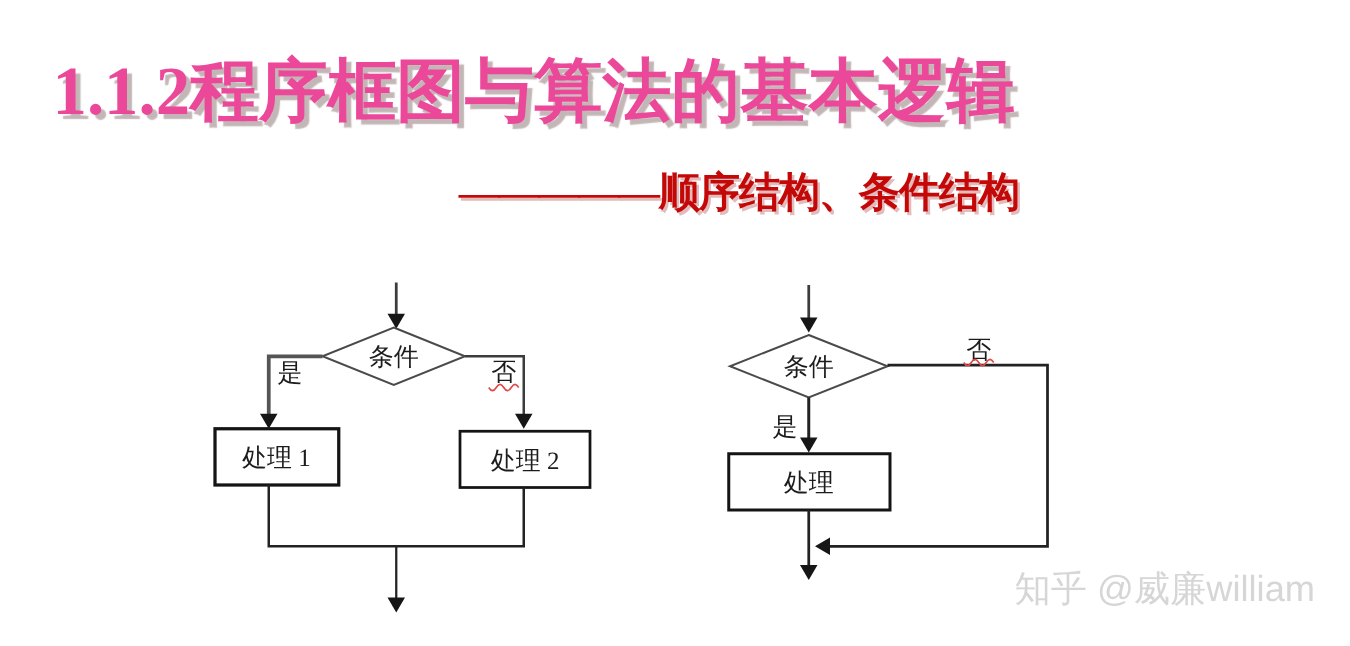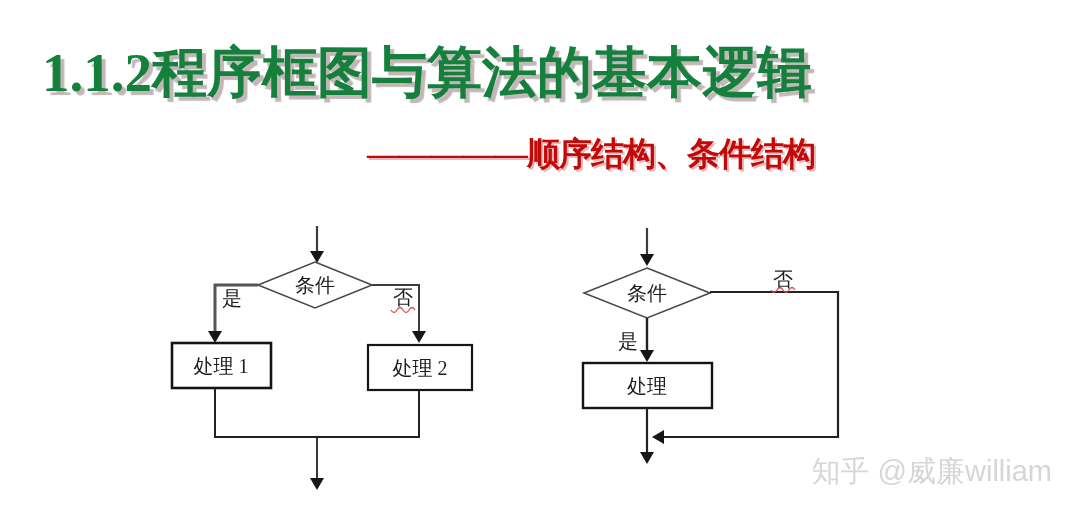--- a/index.html
+++ b/index.html
@@ -11,21 +11,21 @@
     overflow: hidden;
     font-family: "Liberation Serif", serif;
   }
   .title {
     position: absolute;
     left: 42px;
     top: 36px;
     margin: 0;
     font-size: 55px;
     font-weight: bold;
-    color: #15803d;
+    color: #ec4899;
     letter-spacing: 0px;
     text-shadow: 4px 4px 1px #c3b6b6;
     white-space: nowrap;
   }
   .subtitle {
     position: absolute;
     left: 367px;
     top: 132px;
     font-size: 33px;
     font-weight: bold;

